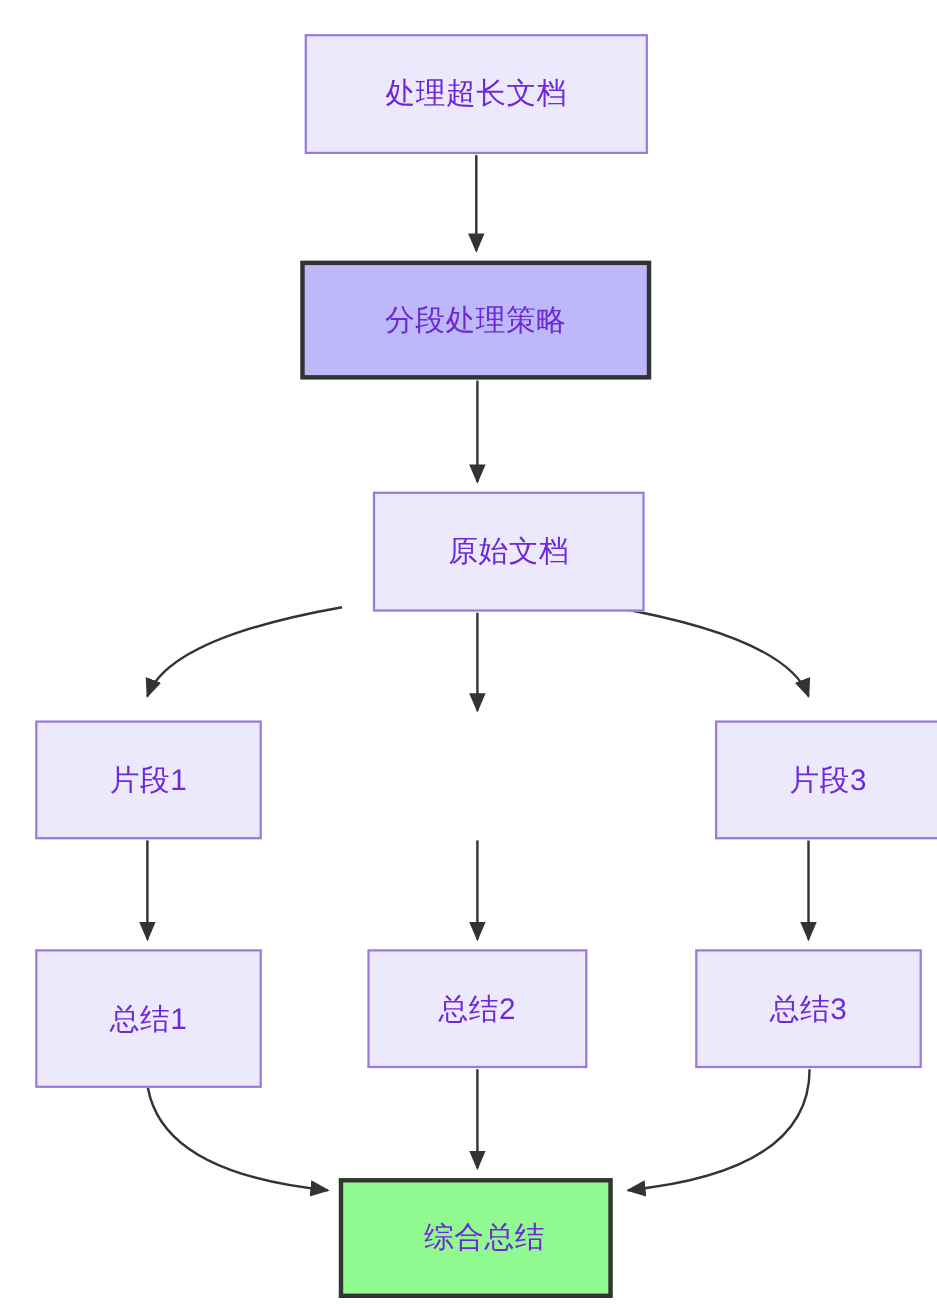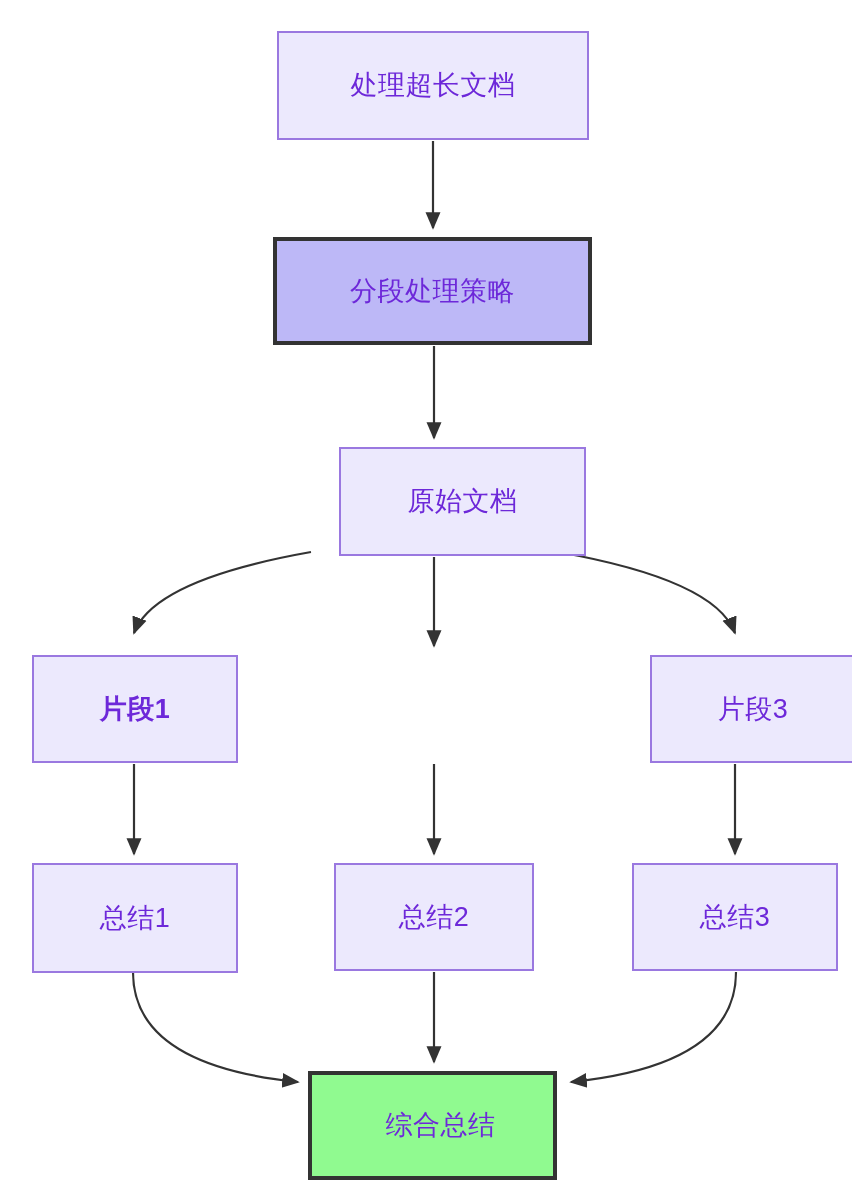--- a/index.html
+++ b/index.html
@@ -99,30 +99,30 @@
   </div>
 
   <div class="node node-strategy" style="left:273px; top:237px; width:319px; height:108px;">
     <span class="node-label">分段处理策略</span>
   </div>
 
   <div class="node node-default" style="left:311px; top:447px; width:247px; height:109px;margin-left:28px;">
     <span class="node-label">原始文档</span>
   </div>
 
-  <div class="node node-default" style="left:32px; top:655px; width:206px; height:108px;font-weight:bold;">
+  <div class="node node-default" style="left:32px; top:655px; width:206px; height:108px;">
     <span class="node-label">片段1</span>
   </div>
 
 
   <div class="node node-default" style="left:632px; top:655px; width:206px; height:108px;margin-left:18px;">
     <span class="node-label">片段3</span>
   </div>
 
-  <div class="node node-default" style="left:32px; top:863px; width:206px; height:110px;">
+  <div class="node node-default" style="left:32px; top:863px; width:206px; height:126px;">
     <span class="node-label">总结1</span>
   </div>
 
   <div class="node node-default" style="left:334px; top:863px; width:200px; height:108px;text-align:center;">
     <span class="node-label">总结2</span>
   </div>
 
   <div class="node node-default" style="left:632px; top:863px; width:206px; height:108px;">
     <span class="node-label">总结3</span>
   </div>

